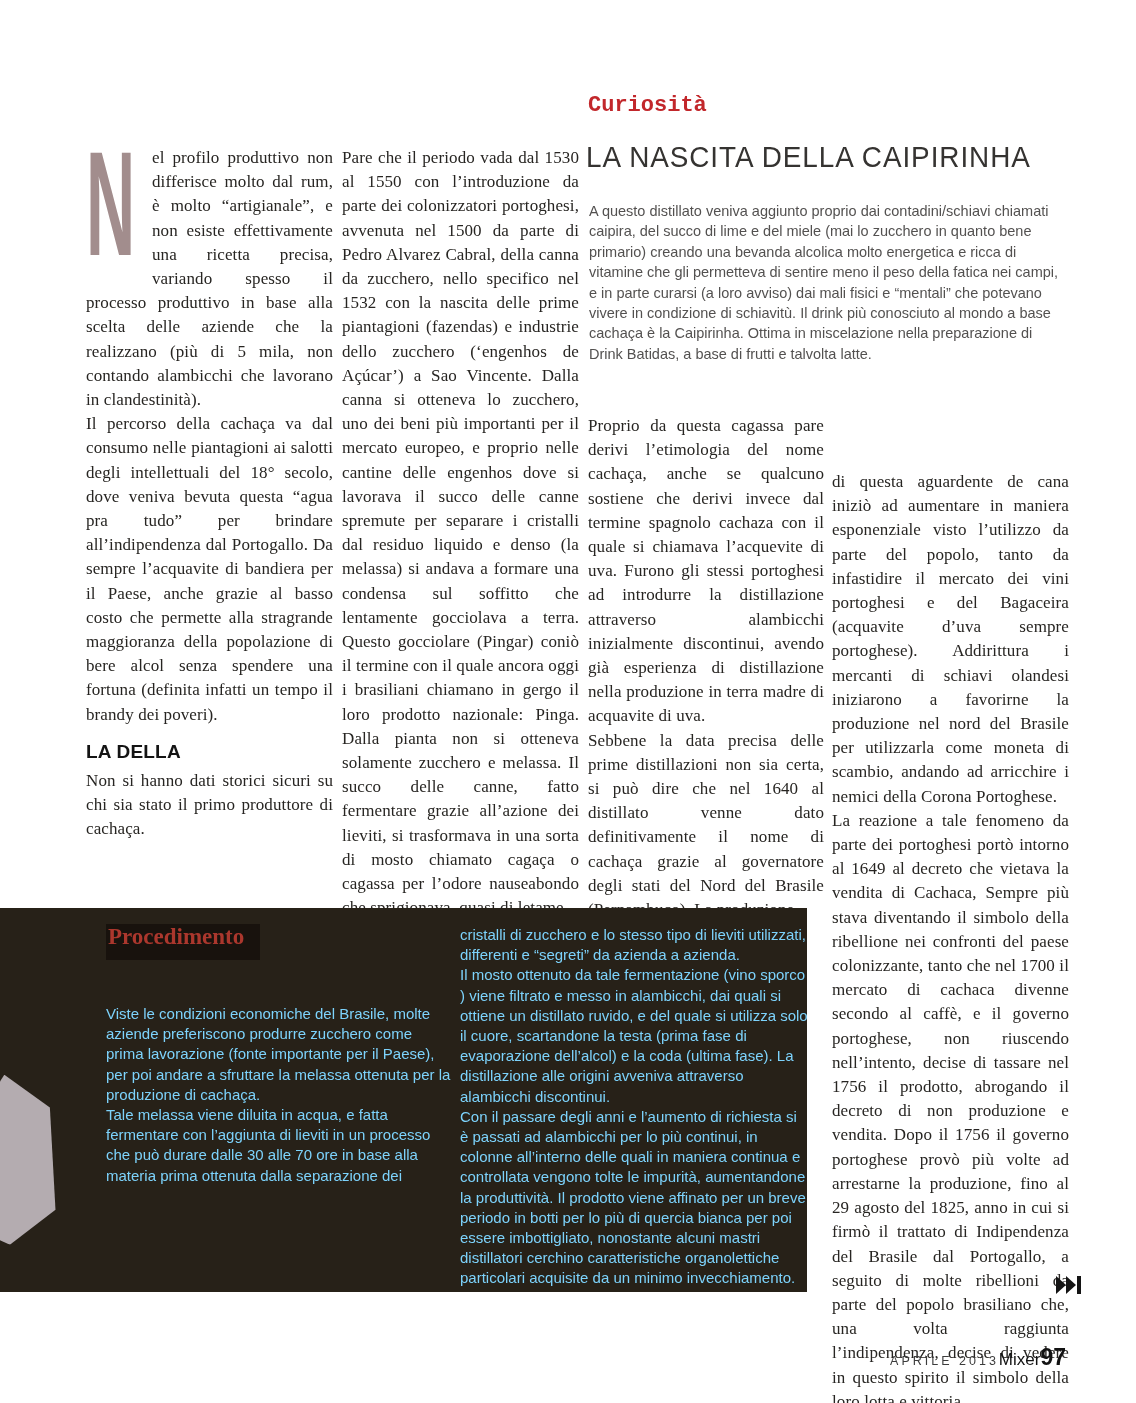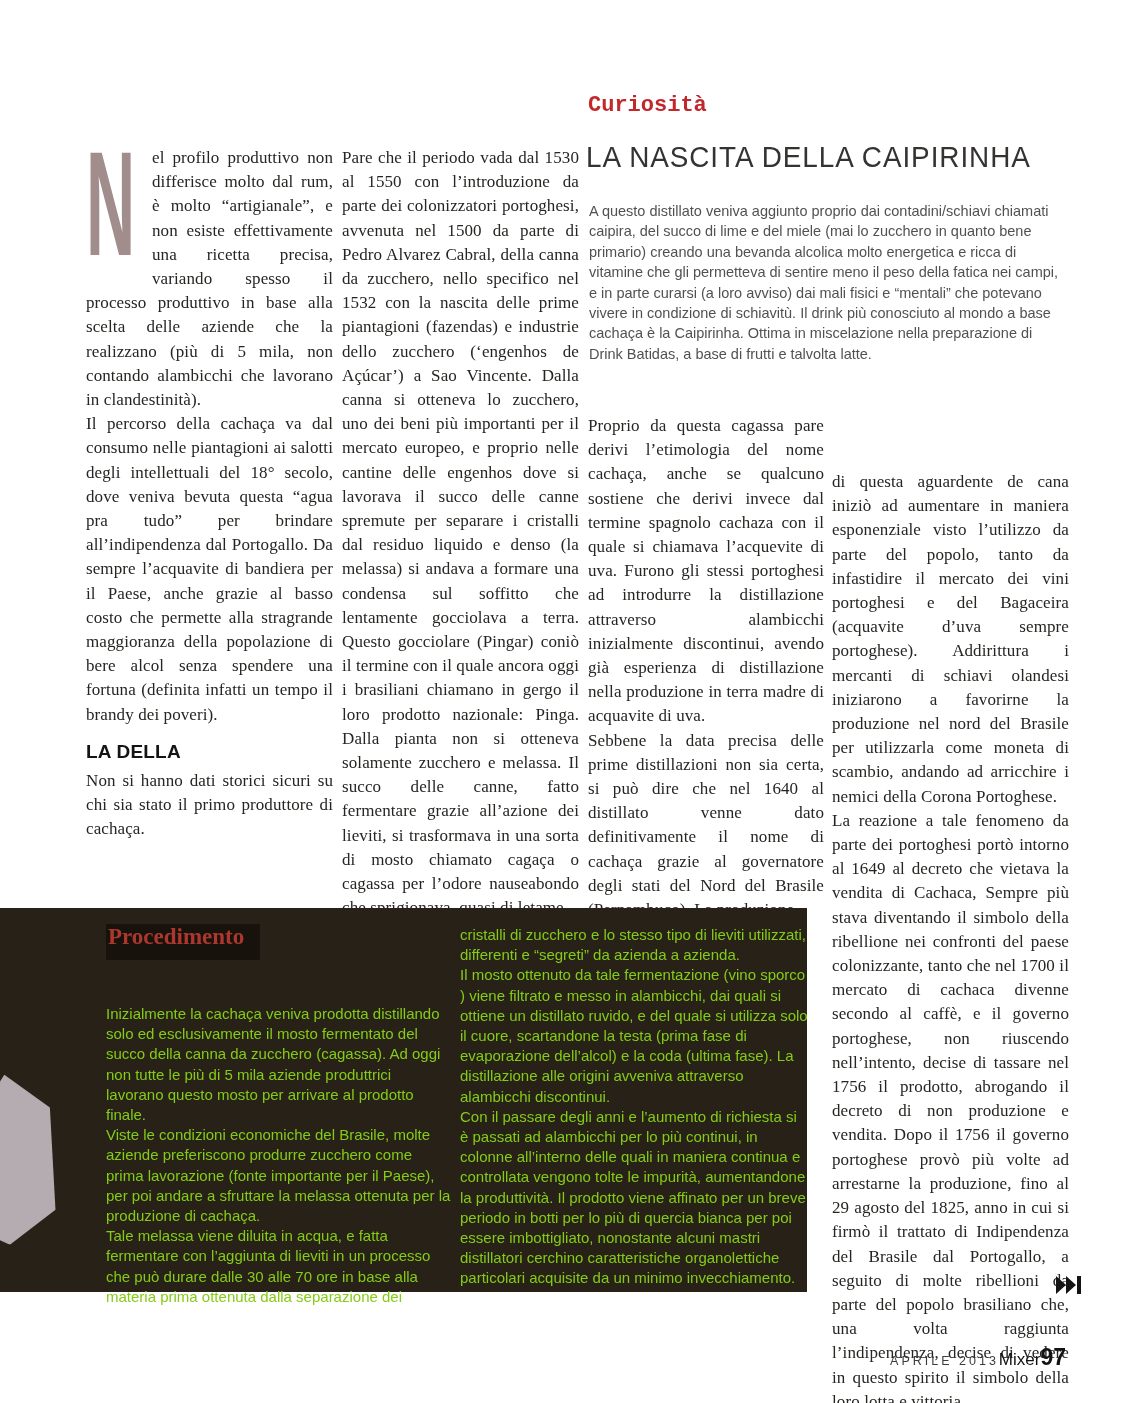--- a/index.html
+++ b/index.html
@@ -33,21 +33,21 @@
                  background:#272118;}
   .glass-shape{position:absolute;left:-16px;top:170px;width:82px;height:168px;
                background:#c0b8be;opacity:.92;transform:rotate(7deg);
                clip-path:polygon(12% 0,72% 16%,94% 76%,44% 100%,0 93%,0 12%);}
   .box-label{position:absolute;left:106px;top:16px;font-family:"Liberation Serif",serif;
              font-weight:bold;font-size:23px;color:#ab372d;background:rgba(12,8,5,.55);
              padding:0 16px 10px 2px;}
   .box-title{position:absolute;left:104px;top:54px;font-family:"Liberation Sans",sans-serif;
              font-size:33px;letter-spacing:1px;color:#ffffff;white-space:nowrap;}
   .box-col{position:absolute;font-family:"Liberation Sans",sans-serif;font-size:15px;
-           line-height:20.2px;color:#84cc16;}
+           line-height:20.2px;color:#7dd3fc;}
   .box-col p{margin:0;}
   .box-left{left:106px;top:96px;width:346px;}
   .box-right{left:460px;top:17px;width:348px;}
   
   .footer{position:absolute;right:70px;top:1344px;display:flex;align-items:baseline;}
   .footer-issue{font-family:"Liberation Sans",sans-serif;font-size:12.5px;letter-spacing:3px;
                 color:#3c3c3c;}
   .footer-mag{font-family:"Liberation Sans",sans-serif;font-weight:normal;font-size:17px;color:#121212;}
   .footer-page{font-family:"Liberation Sans",sans-serif;font-weight:bold;font-size:23px;color:#121212;}
   .endmark{position:absolute;left:1056px;top:1276px;width:26px;height:18px;}
@@ -79,21 +79,20 @@
 
   <div class="serif-col col4">
     <p>di questa aguardente de cana iniziò ad aumentare in maniera esponenziale visto l’utilizzo da parte del popolo, tanto da infastidire il mercato dei vini portoghesi e del Bagaceira (acquavite d’uva sempre portoghese). Addirittura i mercanti di schiavi olandesi iniziarono a favorirne la produzione nel nord del Brasile per utilizzarla come moneta di scambio, andando ad arricchire i nemici della Corona Portoghese.</p>
     <p>La reazione a tale fenomeno da parte dei portoghesi portò intorno al 1649 al decreto che vietava la vendita di Cachaca, Sempre più stava diventando il simbolo della ribellione nei confronti del paese colonizzante, tanto che nel 1700 il mercato di cachaca divenne secondo al caffè, e il governo portoghese, non riuscendo nell’intento, decise di tassare nel 1756 il prodotto, abrogando il decreto di non produzione e vendita. Dopo il 1756 il governo portoghese provò più volte ad arrestarne la produzione, fino al 29 agosto del 1825, anno in cui si firmò il trattato di Indipendenza del Brasile dal Portogallo, a seguito di molte ribellioni da parte del popolo brasiliano che, una volta raggiunta l’indipendenza, decise di vedere in questo spirito il simbolo della loro lotta e vittoria.</p>
   </div>
 
   <div class="procedure-box">
     <div class="glass-shape"></div>
     <div class="box-label">Procedimento</div>
     <div class="box-col box-left">
-      <p>Inizialmente la cachaça veniva prodotta distillando solo ed esclusivamente il mosto fermentato del succo della canna da zucchero (cagassa). Ad oggi non tutte le più di 5 mila aziende produttrici lavorano questo mosto per arrivare al prodotto finale.</p>
       <p>Viste le condizioni economiche del Brasile, molte aziende preferiscono produrre zucchero come prima lavorazione (fonte  importante per il Paese), per poi andare a sfruttare la melassa ottenuta per la produzione di cachaça.</p>
       <p>Tale melassa viene diluita in acqua, e fatta fermentare con l’aggiunta di lieviti in un processo che può durare dalle 30 alle 70 ore in base alla materia prima ottenuta dalla separazione dei</p>
     </div>
     <div class="box-col box-right">
       <p>cristalli di zucchero e lo stesso tipo di lieviti utilizzati, differenti e “segreti” da azienda a azienda.</p>
       <p>Il mosto ottenuto da tale fermentazione (vino sporco ) viene filtrato e messo in alambicchi, dai quali si ottiene un distillato ruvido, e del quale si utilizza solo il cuore, scartandone la testa (prima fase di evaporazione dell’alcol) e la coda (ultima fase). La distillazione alle origini avveniva attraverso alambicchi discontinui.</p>
       <p>Con il passare degli anni e l’aumento di richiesta si è passati ad alambicchi per lo più continui, in colonne all’interno delle quali in maniera continua e controllata vengono tolte le impurità, aumentandone la produttività. Il prodotto viene affinato per un breve periodo in botti per lo più di quercia bianca per poi essere imbottigliato, nonostante alcuni mastri distillatori cerchino caratteristiche organolettiche particolari acquisite da un minimo invecchiamento.</p>
     </div>
   </div>
 

